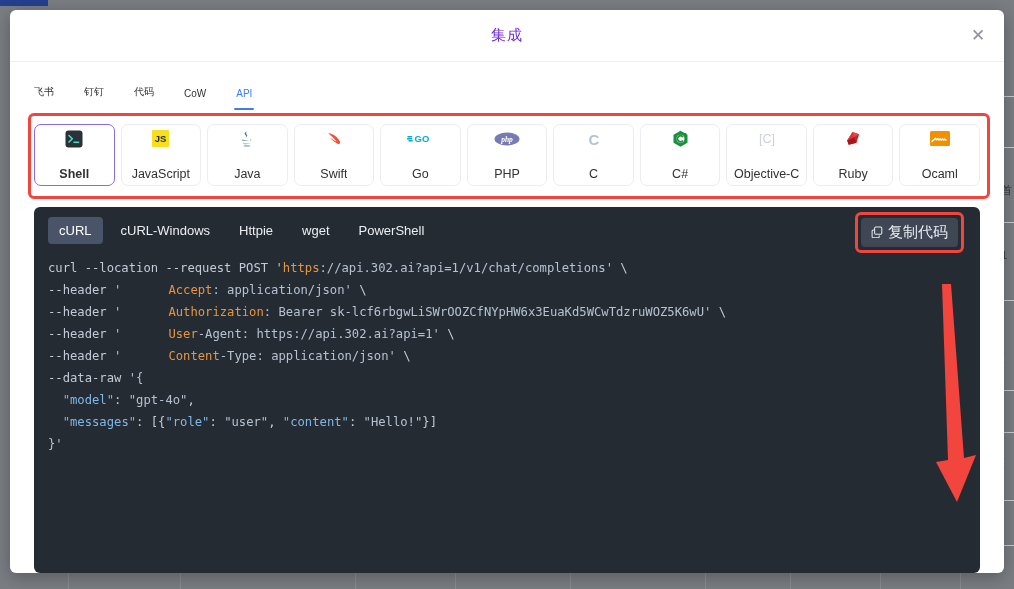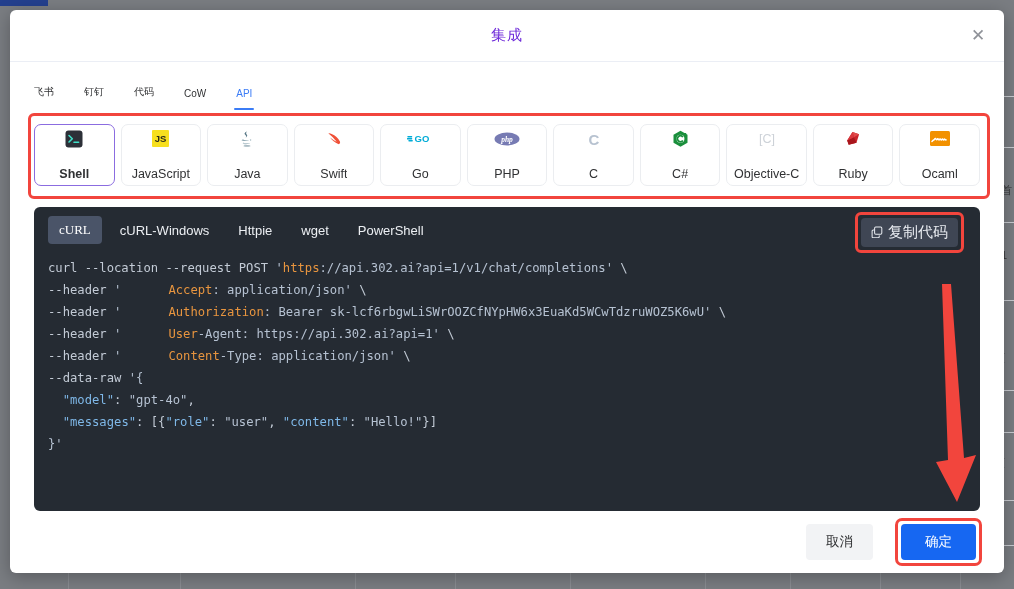--- a/index.html
+++ b/index.html
@@ -140,21 +140,21 @@
     flex: 0 0 46px;
     display: flex; align-items: center;
     padding: 0 14px 0 14px;
     position: relative;
   }
   .code-tab {
     font-size: 13px; color: #eceff3;
     padding: 6px 11px; border-radius: 4px;
     margin-right: 7px; cursor: pointer; white-space: nowrap;
   }
-  .code-tab.active { background: #4b5costa; font-family: Liberation Serif, serif; }
+  .code-tab.active { background: #4b5costa; }
   .code-tab.active { background: #4a5468; color: #ffffff; }
 
   #copy-annot {
     position: absolute; right: 16px; top: 5px;
     border: 3px solid #f2453d; border-radius: 6px;
     padding: 3px;
   }
   #copy-btn {
     display: flex; align-items: center; gap: 5px;
     background: #3f4654; border: none; border-radius: 4px;
@@ -402,24 +402,18 @@
         <div class="code-line"><span>--header </span><span class="tok-str">'</span><span class="tok-key">Authorization</span><span class="tok-str">: Bearer sk-lcf6rbgwLiSWrOOZCfNYpHW6x3EuaKd5WCwTdzruWOZ5K6wU'</span><span> \</span></div>
         <div class="code-line"><span>--header </span><span class="tok-str">'</span><span class="tok-key">User</span><span class="tok-str">-Agent: https://api.302.ai?api=1'</span><span> \</span></div>
         <div class="code-line"><span>--header </span><span class="tok-str">'</span><span class="tok-key">Content</span><span class="tok-str">-Type: application/json'</span><span> \</span></div>
         <div class="code-line"><span>--data-raw </span><span class="tok-str">'{</span></div>
         <div class="code-line"><span>  </span><span class="tok-json-key">"model"</span><span>: </span><span class="tok-json-val">"gpt-4o"</span><span>,</span></div>
         <div class="code-line"><span>  </span><span class="tok-json-key">"messages"</span><span>: [{</span><span class="tok-json-key">"role"</span><span>: </span><span class="tok-json-val">"user"</span><span>, </span><span class="tok-json-key">"content"</span><span>: </span><span class="tok-json-val">"Hello!"</span><span>}]</span></div>
         <div class="code-line"><span class="tok-str">}'</span></div>
       </div>
   </div>
 
-  <div id="modal-footer">
-    <button id="cancel-btn">取消</button>
-    <span id="confirm-annot">
-      <button id="confirm-btn">确定</button>
-    </span>
-  </div>
 
 </div>
 
 <svg id="arrow-annot" viewBox="0 0 64 222" xmlns="http://www.w3.org/2000/svg">
   <path d="M12 2 L21 2 L34 176 L46 173 L27 220 L6 180 L18 178 Z" fill="#f2453d"></path>
 </svg>
 
 </body></html>

